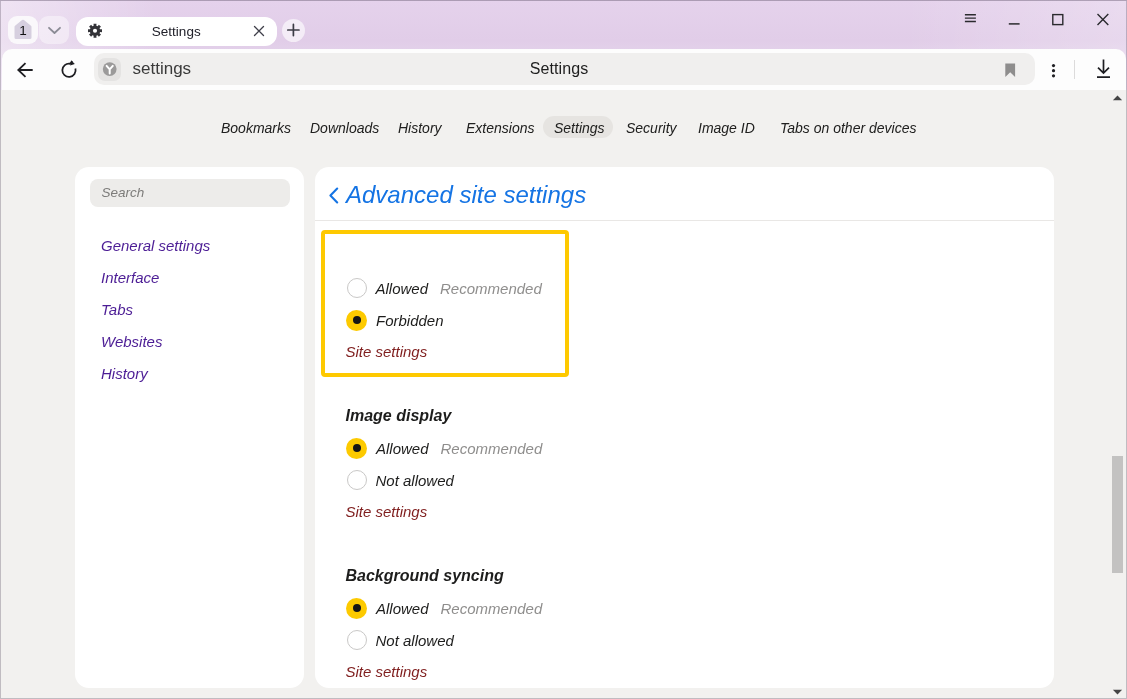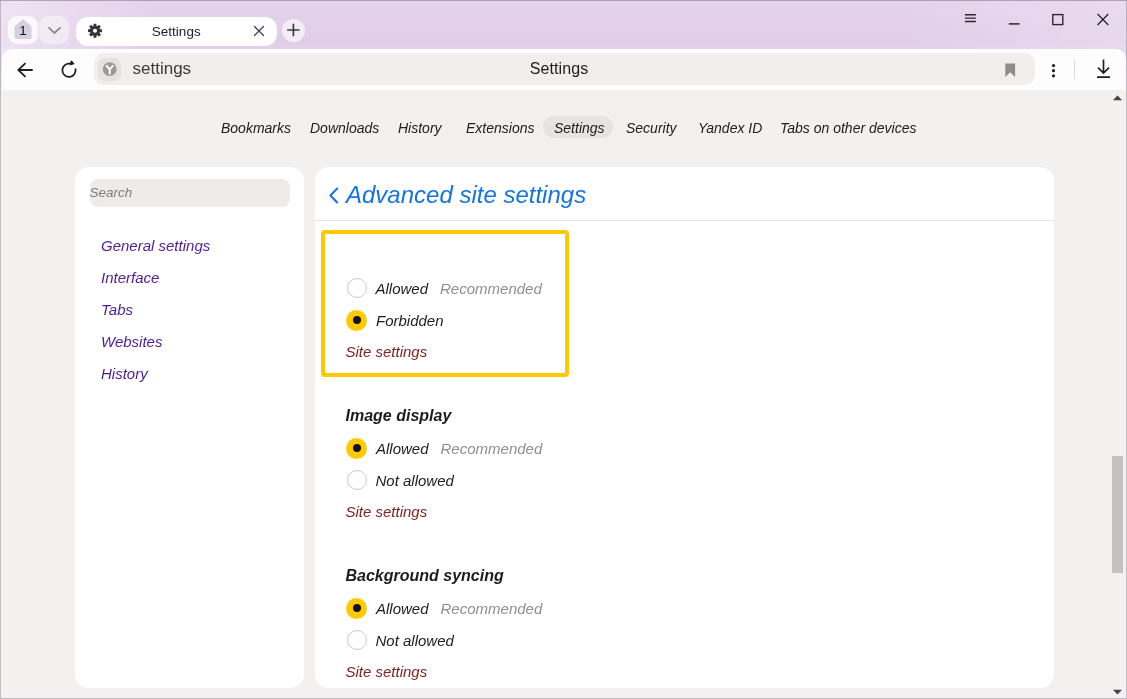--- a/index.html
+++ b/index.html
@@ -39,21 +39,21 @@
   #tbsep { position:absolute; left:1072px; top:11px; width:1px; height:19px; background:#dcdbdb; }
 
   
   #page { position:absolute; left:0; top:90px; width:1127px; height:451px; background:#f2f1ef;font-style:italic; }
 
   .navitem { position:absolute; top:27px; height:22px; line-height:22px; font-size:14px; color:#20201f; }
   #navpill { position:absolute; left:543px; top:25.5px; width:70px; height:22.5px; border-radius:12px; background:#e6e4e1; }
 
   #sidebar { position:absolute; left:75px; top:76.5px; width:229px; height:521.5px; background:#fff; border-radius:14px; }
   #search { position:absolute; left:14.5px; top:12px; width:200px; height:28px; border-radius:8px; background:#edecea;
-            font-size:13.5px; color:#7d7c7a; line-height:28px; }
+            font-size:13.5px; color:#7d7c7a; line-height:28px; padding-left:12px; }
   .sideitem { position:absolute; left:26px; height:22px; line-height:22px; font-size:15px; color:#4c1d95; }
 
   #main { position:absolute; left:314.5px; top:77px; width:739.5px; height:521px; background:#fff; border-radius:14px; }
   #mainhead { position:absolute; left:31.5px; top:14px; height:28px; display:flex; align-items:center; font-size:24px; color:#1574e4; }
   #mainsep { position:absolute; left:0; top:52.5px; width:739.5px; height:1px; background:#e9e7e5; }
 
   #ybox { position:absolute; left:6px; top:63px; width:248.5px; height:147px; border:4px solid #fec900; border-radius:4px; }
 
   .gtitle { position:absolute; left:31px; font-size:16px; font-weight:bold; color:#1d1d1c; height:22px; line-height:22px; }
   .grow { position:absolute; left:31px; height:24px; display:flex; align-items:center; }
@@ -149,21 +149,21 @@
 </div>
 
 <div id="page">
   <span class="navitem" style="left:221px">Bookmarks</span>
   <span class="navitem" style="left:310px">Downloads</span>
   <span class="navitem" style="left:398px">History</span>
   <span class="navitem" style="left:466px">Extensions</span>
   <div id="navpill"></div>
   <span class="navitem" style="left:554px">Settings</span>
   <span class="navitem" style="left:626px">Security</span>
-  <span class="navitem" style="left:698px">Yandex ID</span>
+  <span class="navitem" style="left:698px">Image ID</span>
   <span class="navitem" style="left:780px">Tabs on other devices</span>
 
   <div id="sidebar">
     <div id="search">Search</div>
     <div class="sideitem" style="top:68px">General settings</div>
     <div class="sideitem" style="top:100px">Interface</div>
     <div class="sideitem" style="top:132px">Tabs</div>
     <div class="sideitem" style="top:164px">Websites</div>
     <div class="sideitem" style="top:196px">History</div>
   </div>

